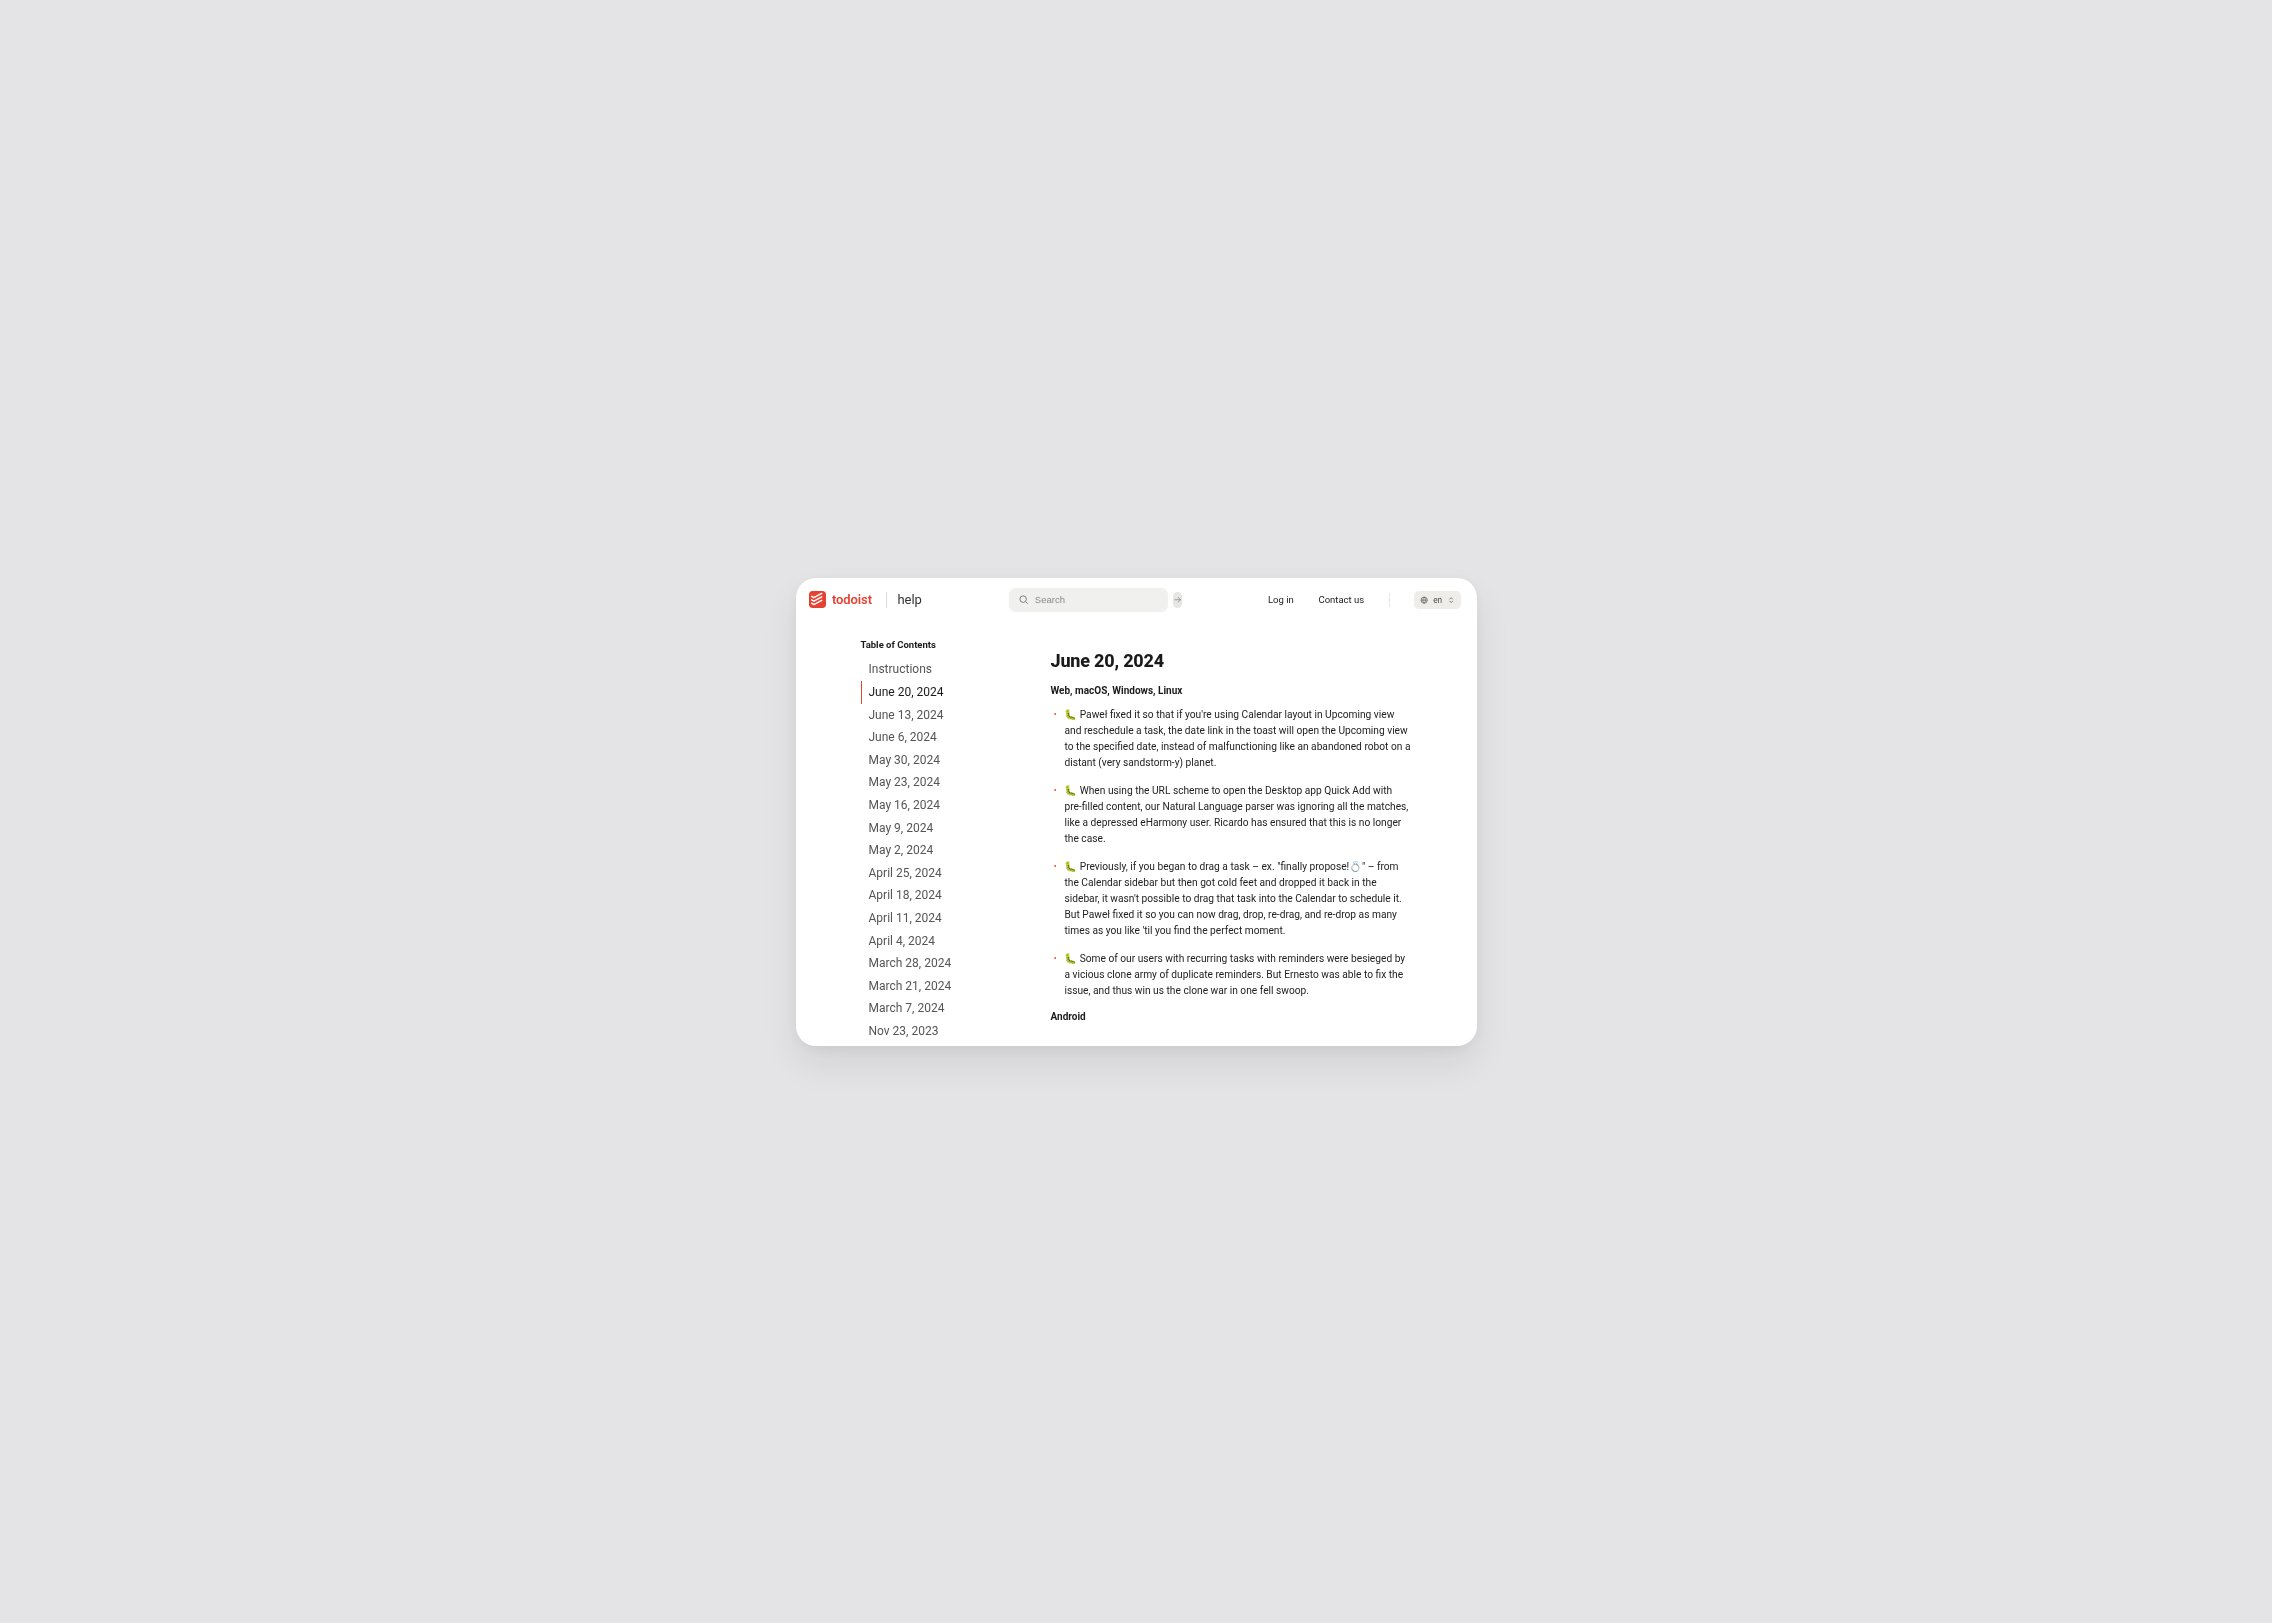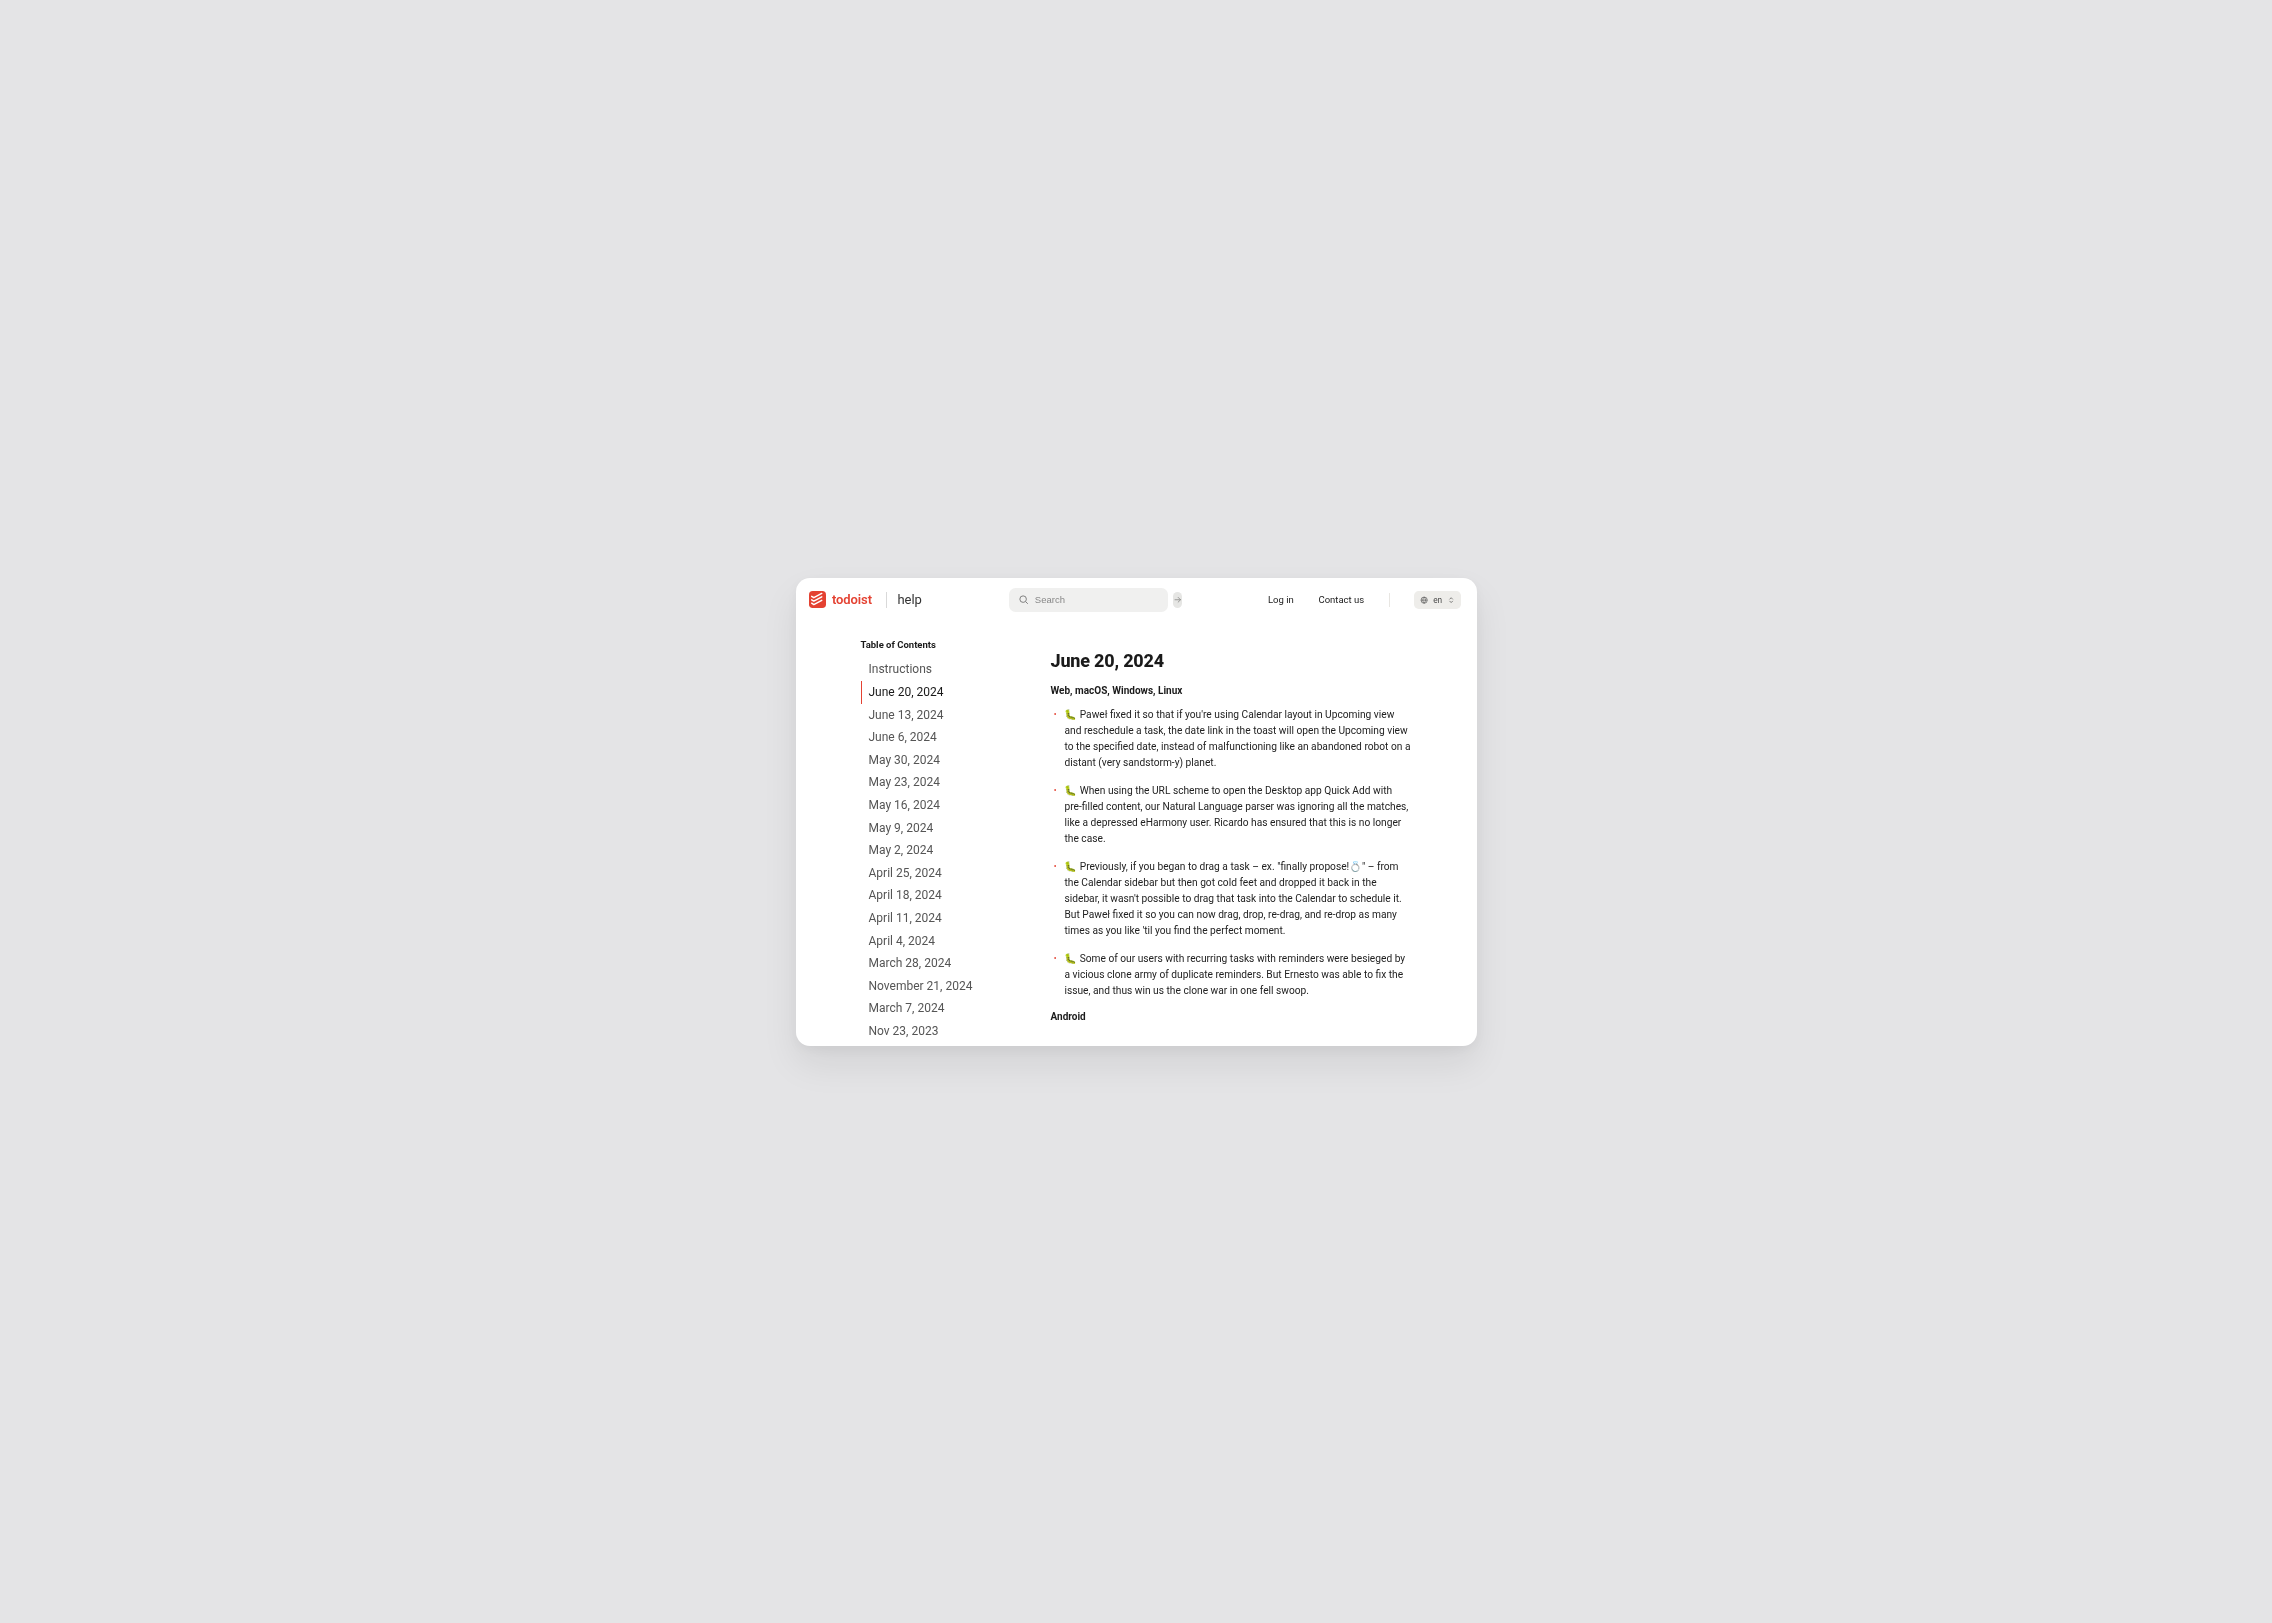--- a/index.html
+++ b/index.html
@@ -7,21 +7,21 @@
   body {
     background: #e4e4e6;
     font-family: -apple-system, BlinkMacSystemFont, "Segoe UI", Roboto, Helvetica, Arial, sans-serif;
     display: flex;
     align-items: center;
     justify-content: center;
     padding: 36px 47px;
   }
   .window {
     background: #ffffff;
-    border-radius: 14px;
+    border-radius: 20px;
     width: 100%;
     max-width: 681px;
     height: 468px;
     box-shadow: 0 18px 36px rgba(0,0,0,0.08), 0 3.6px 10.7px rgba(0,0,0,0.04);
     overflow: hidden;
     display: flex;
     flex-direction: column;
   }
   
   .topbar {
@@ -205,21 +205,21 @@
           <li class="toc-item">May 30, 2024</li>
           <li class="toc-item">May 23, 2024</li>
           <li class="toc-item">May 16, 2024</li>
           <li class="toc-item">May 9, 2024</li>
           <li class="toc-item">May 2, 2024</li>
           <li class="toc-item">April 25, 2024</li>
           <li class="toc-item">April 18, 2024</li>
           <li class="toc-item">April 11, 2024</li>
           <li class="toc-item">April 4, 2024</li>
           <li class="toc-item">March 28, 2024</li>
-          <li class="toc-item">November 21, 2024</li>
+          <li class="toc-item">March 21, 2024</li>
           <li class="toc-item">March 7, 2024</li>
           <li class="toc-item">Nov 23, 2023</li>
           <li class="toc-item">Nov 16, 2023</li>
           <li class="toc-item">Nov 9, 2023</li>
           <li class="toc-item">Sep 2, 2023</li>
         </ul>
 
     </div>
 
     <div class="content">

